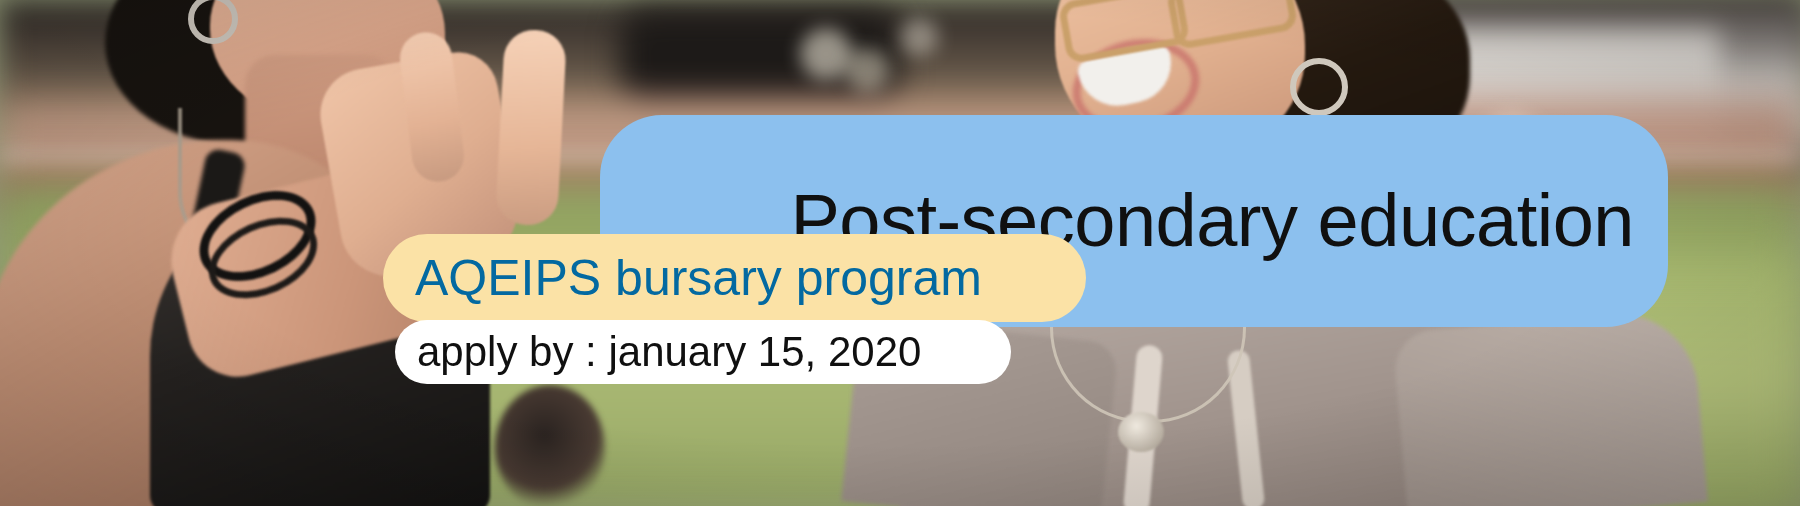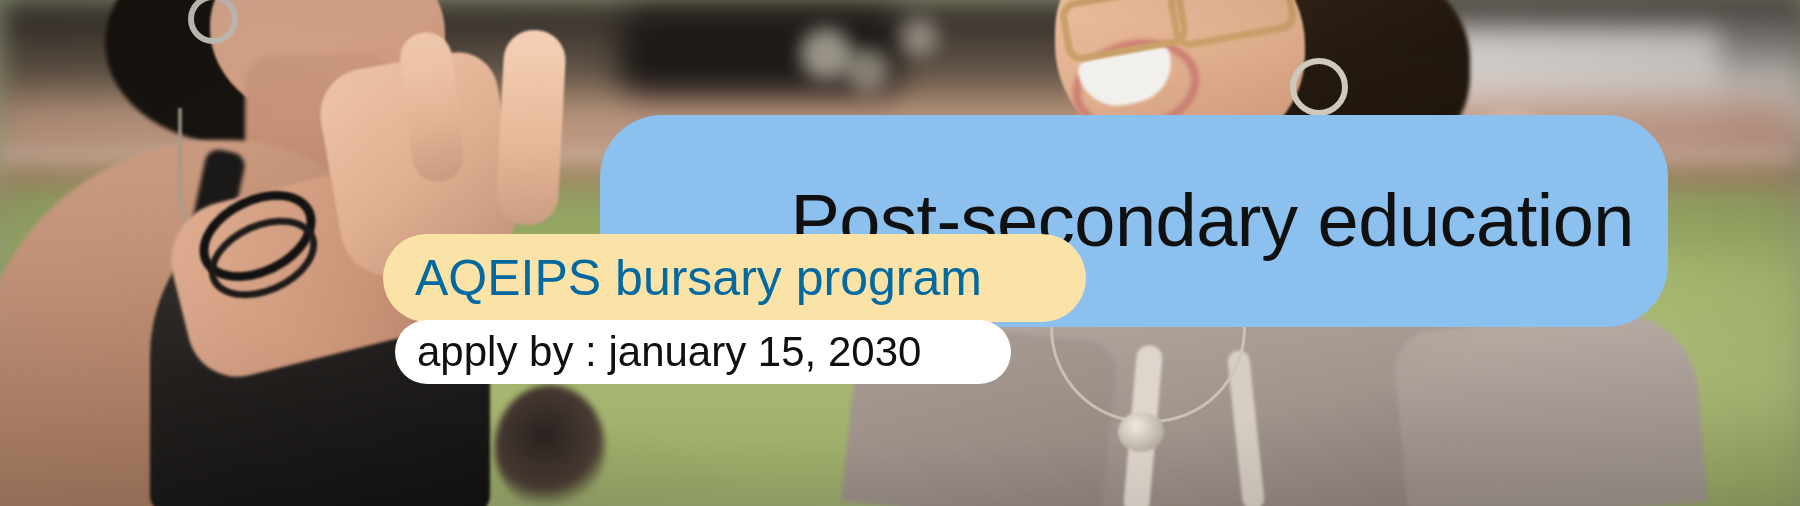--- a/index.html
+++ b/index.html
@@ -322,16 +322,16 @@
 
   <div class="pill" id="pill-headline" style="color: rgb(16, 16, 16);">
     <span class="hl-line l1">Post-secondary education</span>
   </div>
 
   <div class="pill" id="pill-program" style="color: #0369a1;">
     <span>AQEIPS bursary program</span>
   </div>
 
   <div class="pill" id="pill-deadline" style="color: rgb(16, 16, 16);">
-    <span>apply by : january 15, 2030</span>
+    <span>apply by : january 15, 2020</span>
   </div>
 
 </div>
 
 </body></html>

